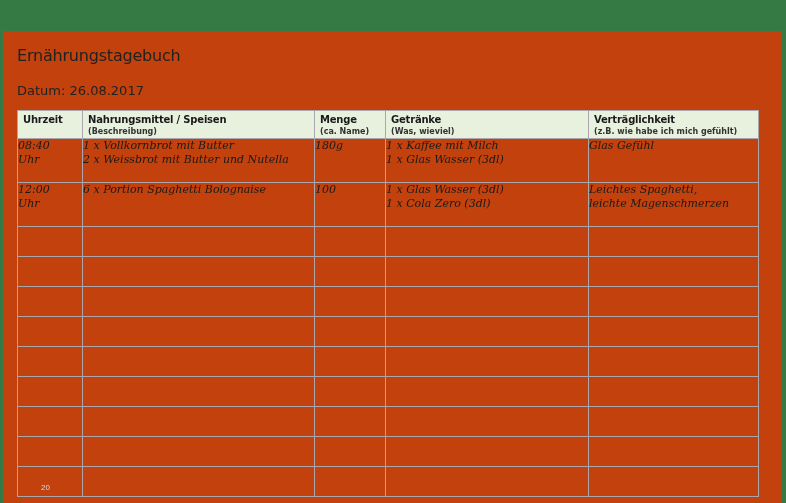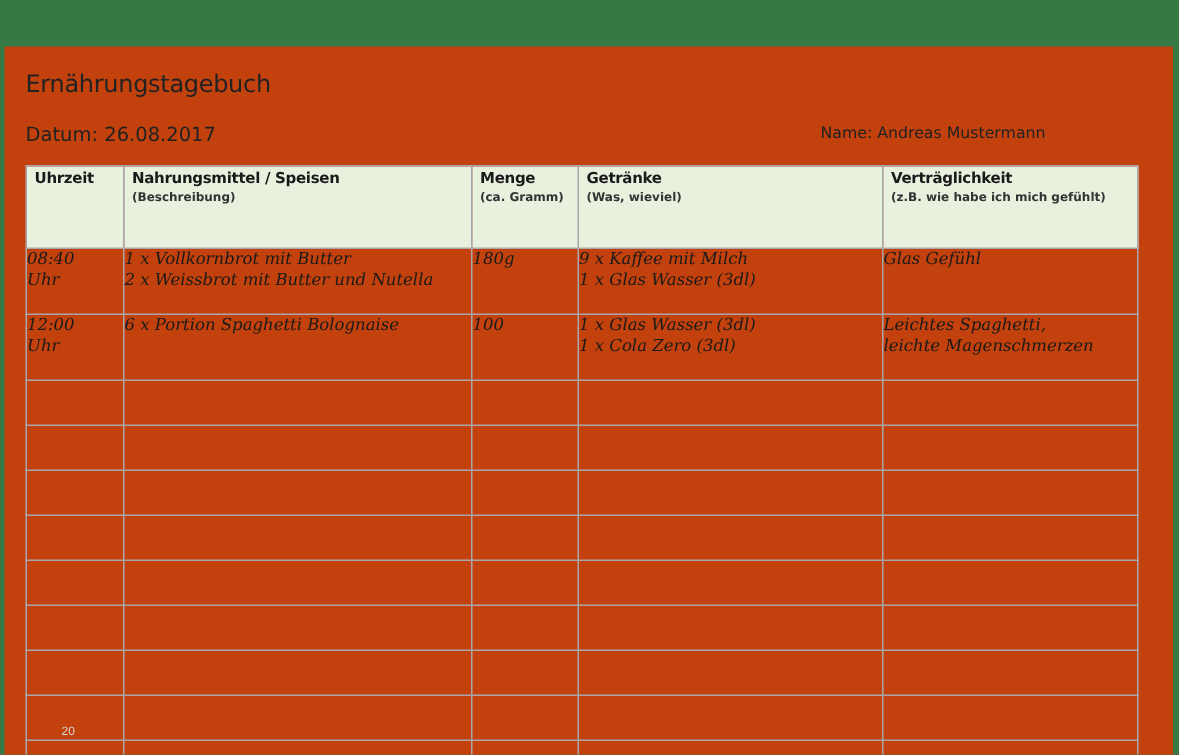--- a/index.html
+++ b/index.html
@@ -58,21 +58,21 @@
       table-layout: fixed;
     }
     table.diary th, table.diary td {
       border: 1px solid #a9a7ab;
       vertical-align: top;
       text-align: left;
       padding: 0;
     }
     table.diary th {
       background: #e8f0de;
-      height: 55px;
+      height: 28px;
       padding: 3px 5px 0 5px;
       box-sizing: border-box;
     }
     .th-main {
       display: block;
       font-weight: bold;
       font-size: 10px;
       color: #1a1a1a;
       font-family: "DejaVu Sans", sans-serif;
       letter-spacing: -0.2px;
@@ -108,21 +108,20 @@
     col.c3 { width: 71px; }
     col.c4 { width: 203px; }
     col.c5 { width: 170px; }
   </style>
 </head>
 <body>
 
 <div class="page">
   <div class="title">Ernährungstagebuch</div>
   <div class="meta-date">Datum: 26.08.2017</div>
-  <div class="meta-name">Name: Andreas Mustermann</div>
 
   <table class="diary">
     <colgroup>
       <col class="c1">
         <col class="c2">
         <col class="c3">
         <col class="c4">
         <col class="c5">
     </colgroup>
     <thead>
@@ -130,21 +129,21 @@
         <th>
           <span class="th-main">Uhrzeit</span>
           <span class="th-sub"></span>
         </th>
         <th>
           <span class="th-main">Nahrungsmittel / Speisen</span>
           <span class="th-sub">(Beschreibung)</span>
         </th>
         <th>
           <span class="th-main">Menge</span>
-          <span class="th-sub">(ca. Gramm)</span>
+          <span class="th-sub">(ca. Name)</span>
         </th>
         <th>
           <span class="th-main">Getränke</span>
           <span class="th-sub">(Was, wieviel)</span>
         </th>
         <th>
           <span class="th-main">Verträglichkeit</span>
           <span class="th-sub">(z.B. wie habe ich mich gefühlt)</span>
         </th>
       </tr>
@@ -156,21 +155,21 @@
           <span class="line">Uhr</span>
         </td>
         <td class="cell">
           <span class="line">1 x Vollkornbrot mit Butter</span>
           <span class="line">2 x Weissbrot mit Butter und Nutella</span>
         </td>
         <td class="cell">
           <span class="line">180g</span>
         </td>
         <td class="cell">
-          <span class="line">9 x Kaffee mit Milch</span>
+          <span class="line">1 x Kaffee mit Milch</span>
           <span class="line">1 x Glas Wasser (3dl)</span>
         </td>
         <td class="cell">
           <span class="line">Glas Gefühl</span>
         </td>
       </tr>
       <tr class="entry">
         <td class="cell">
           <span class="line">12:00</span>
           <span class="line">Uhr</span>

